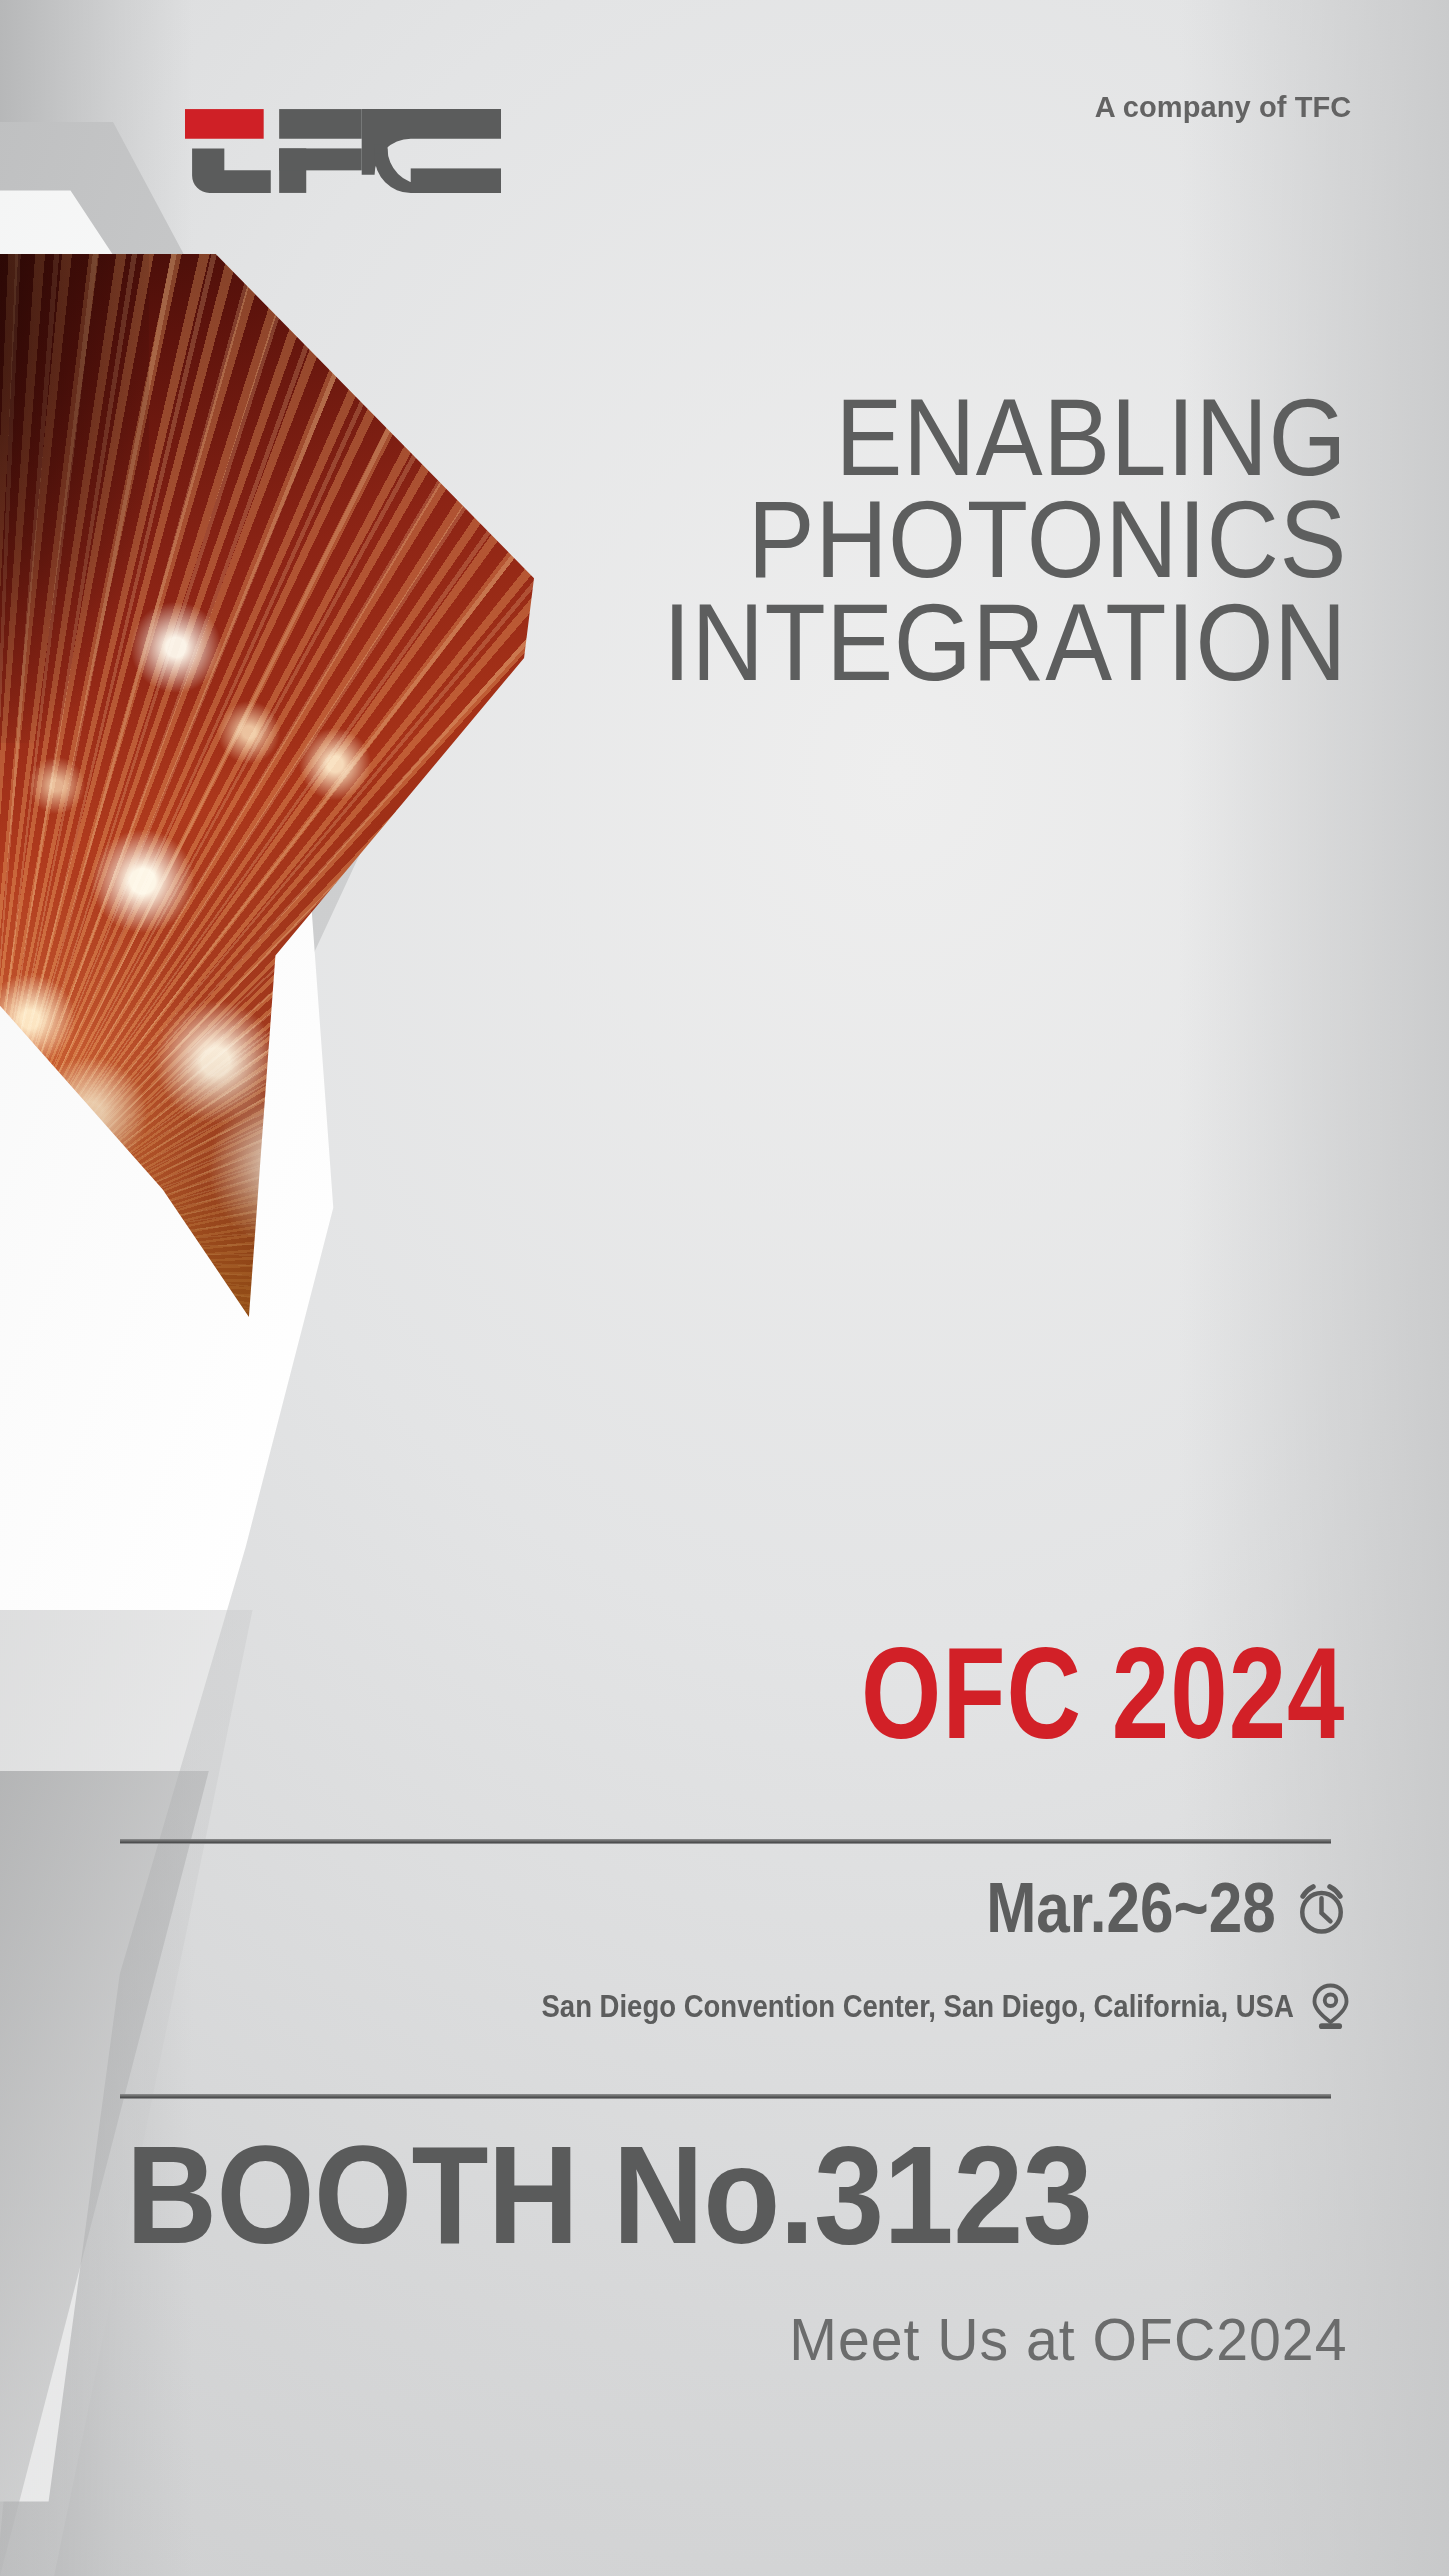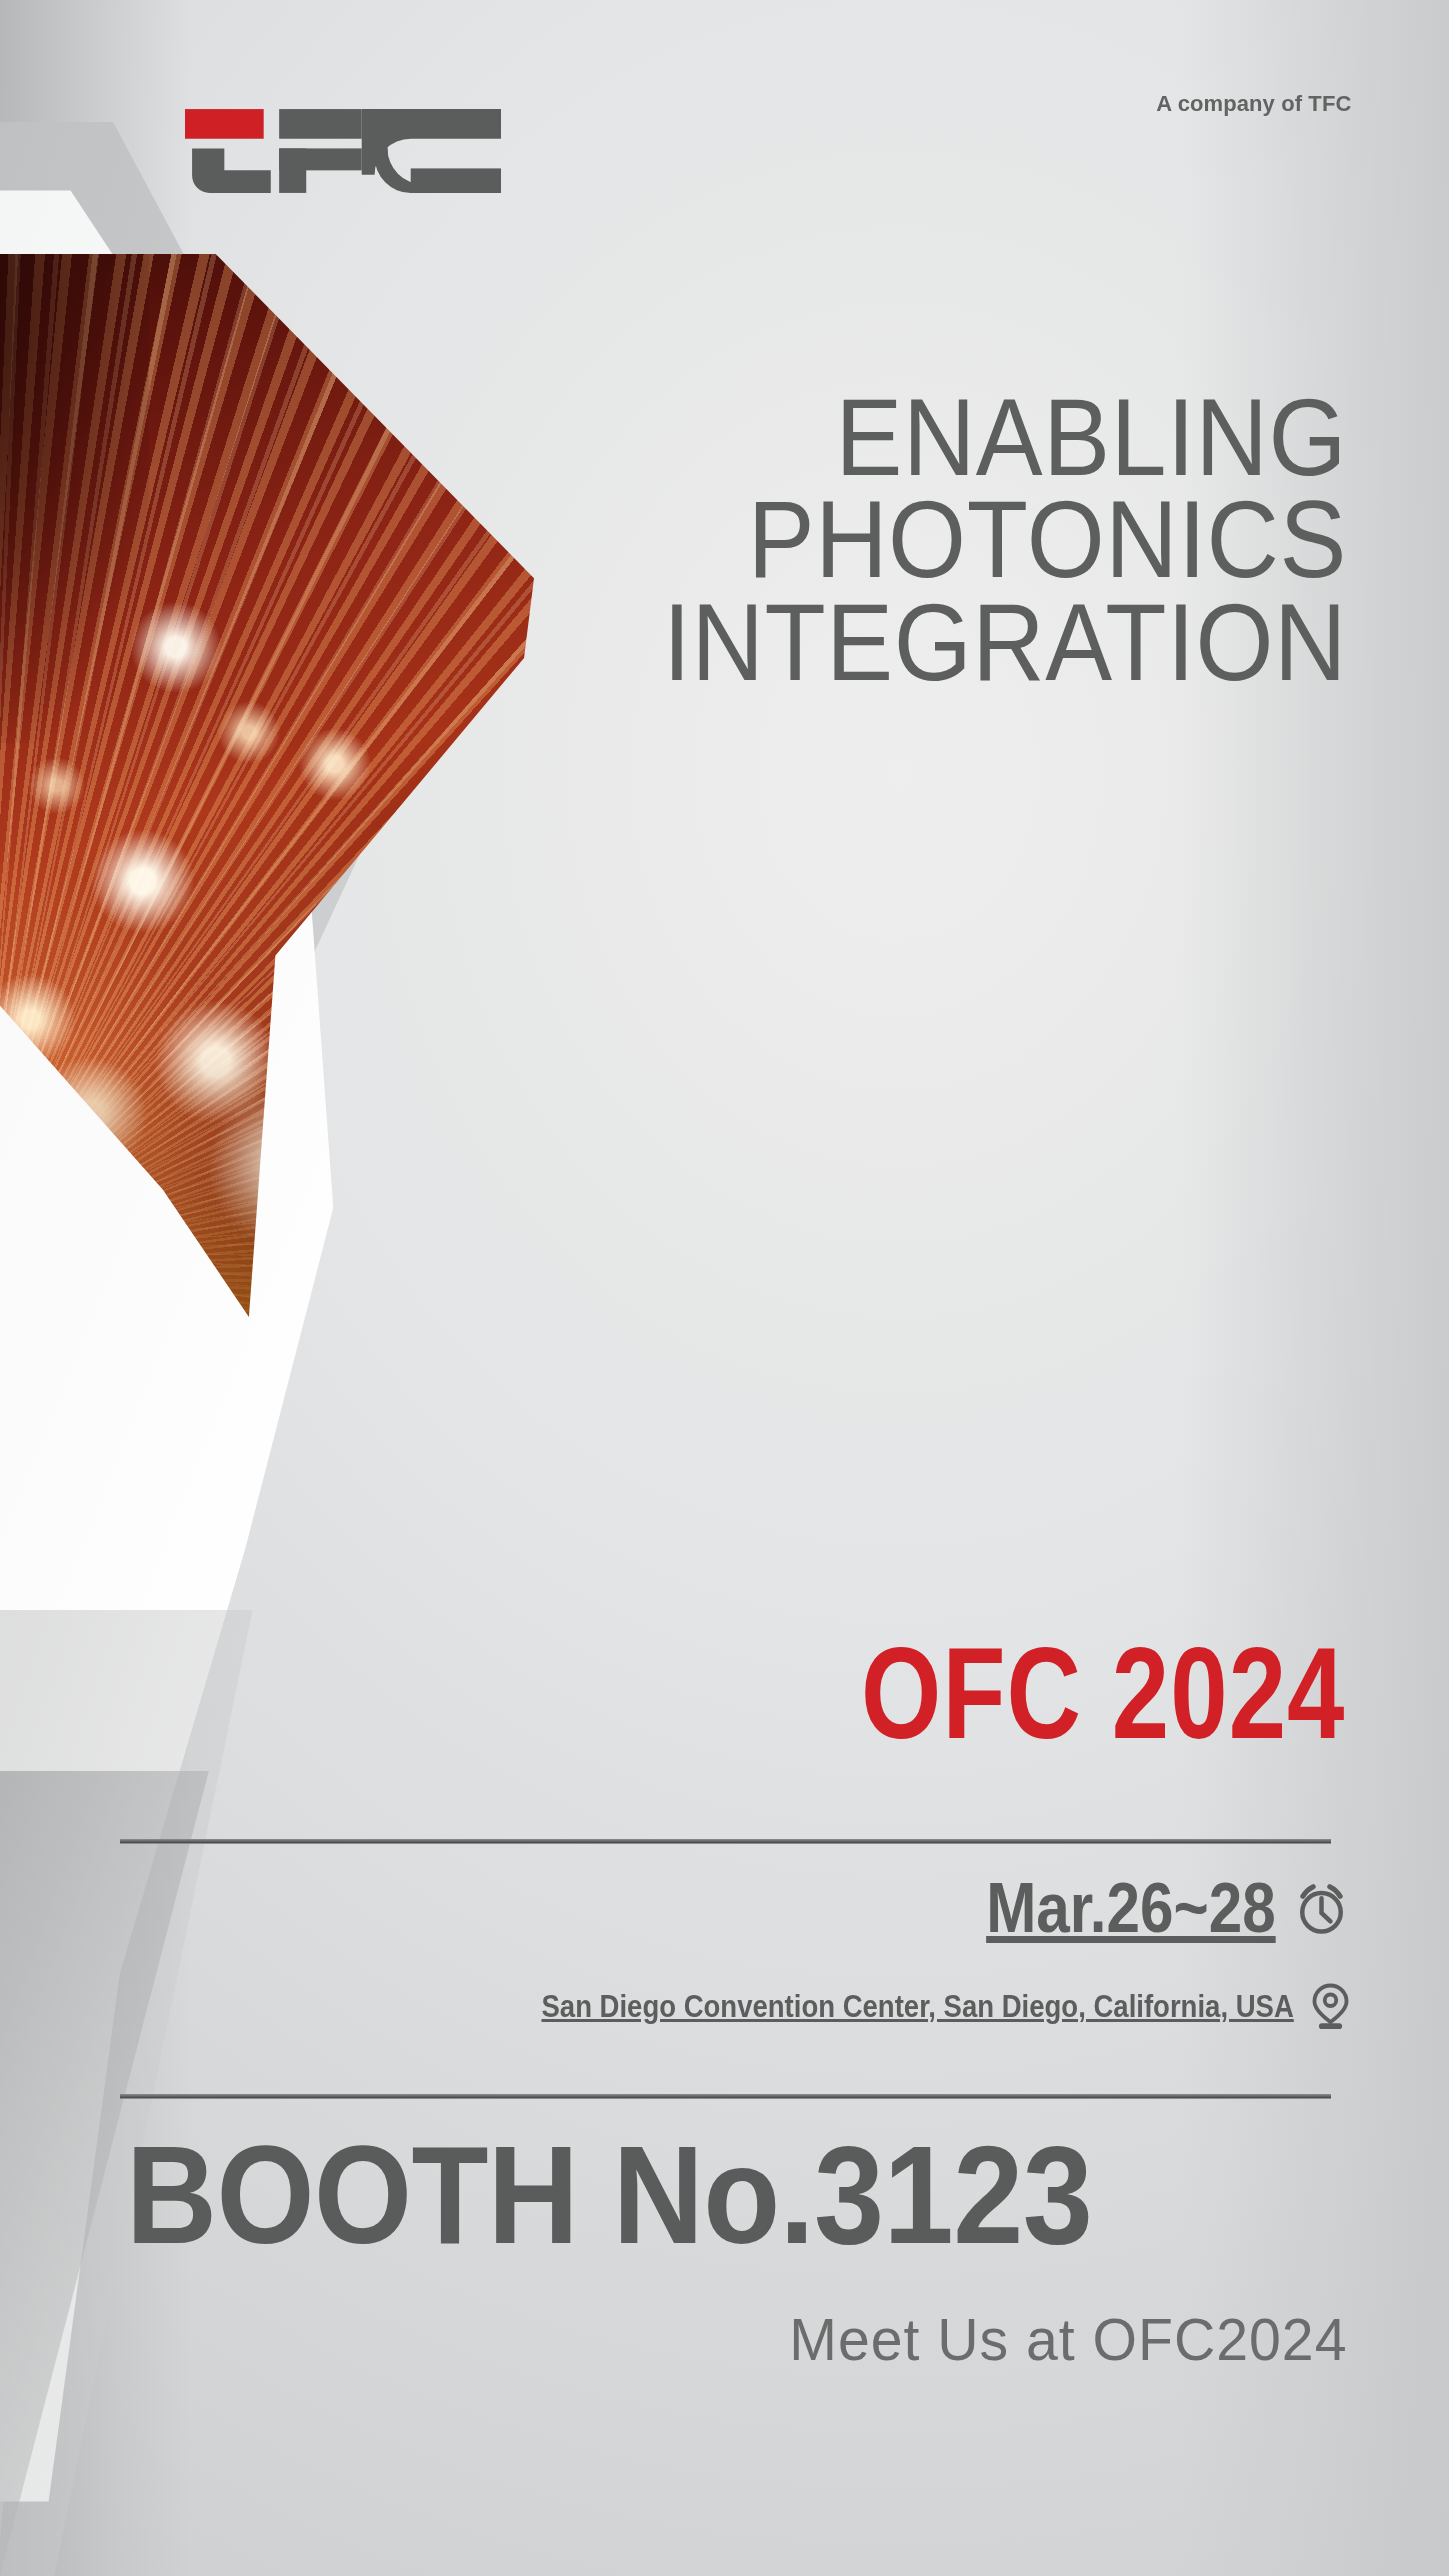--- a/index.html
+++ b/index.html
@@ -113,21 +113,21 @@
   .fiber-bottom-warm{
     position:absolute; left:0; bottom:0; width:100%; height:26%;
     background:linear-gradient(to top, rgba(150,84,20,.78) 0%, rgba(130,56,18,.35) 48%, rgba(120,40,16,0) 100%);
   }
 
   
   .tfc-logo{ position:absolute; left:185px; top:109px; width:316px; height:84px; }
   .auxora-logo{ position:absolute; right:95px; top:100px; width:361px; height:161px; }
   .auxora-mark{ position:relative; width:100%; height:113px; }
   .auxora-tag{
-    text-align:right; font-size:22px; font-weight:bold; color:#636363;
+    text-align:right; font-size:29px; font-weight:bold; color:#636363;
     letter-spacing:0.1px; margin-top:-9px; padding-right:2.6px;
   }
 
   
   .headline{
     position:absolute; right:102px; top:386px; width:1005px;
     text-align:right; color:#5d5e5e;
     font-size:109px; line-height:.94;
     font-weight:400; letter-spacing:0.6px;
     transform:scaleX(.92); transform-origin:right top;
@@ -148,21 +148,21 @@
     position:absolute; left:120px; width:1211px; height:4.5px;
     background:linear-gradient(to bottom,#8d8e8f 0%,#646565 45%,#4e4f50 70%,#a9aaab 100%);
   }
   .divider.d1{ top:1839px; }
   .divider.d2{ top:2094px; }
 
   
   .row{
     position:absolute; right:98px;
     display:flex; align-items:center; 
-    gap:16.7px; color:#5c5d5d;text-decoration:underline;
+    gap:16.7px; color:#5c5d5d;
   }
   .row.date{ top:1868px; font-size:70px; font-weight:bold; }
   .row.venue{ top:1982px; font-size:32px; font-weight:bold; }
   .row .txt{ transform:scaleX(.86); transform-origin:right center; white-space:nowrap; }
   .row .ico{ flex:0 0 auto; display:block; }
 
   
   .booth{
     position:absolute; left:126px; top:2125px;
     color:#5a5b5b; font-size:140px; font-weight:bold;

